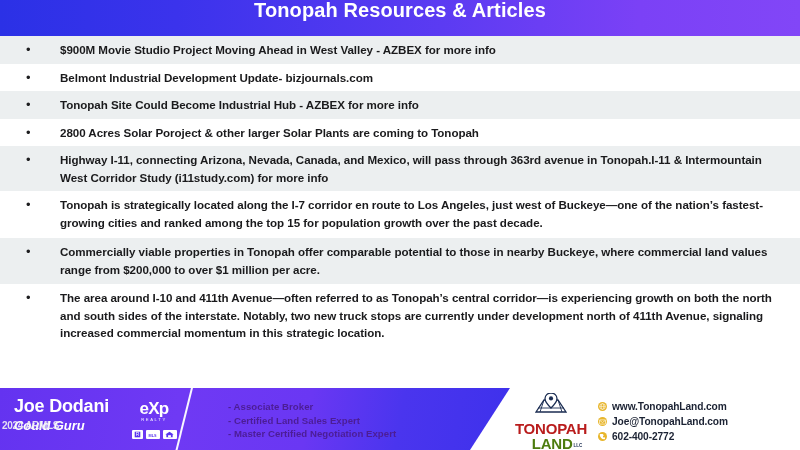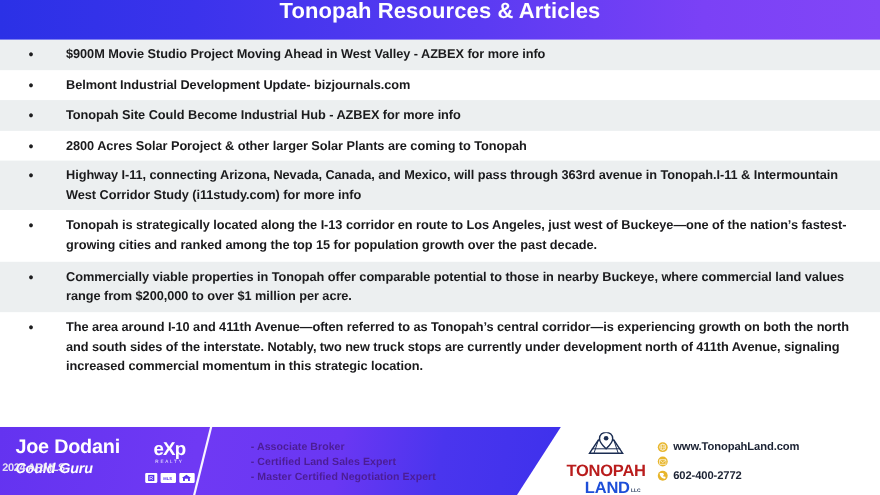--- a/index.html
+++ b/index.html
@@ -218,21 +218,21 @@
   }
   .tlogo-bottom-wrap {
     display: flex;
     align-items: flex-end;
     justify-content: center;
     line-height: 15px;
   }
   .tlogo-bottom {
     font-size: 15px;
     font-weight: bold;
-    color: #1d4ed8;
+    color: #4d7c0f;
     letter-spacing: -0.2px;
     line-height: 15px;
     padding-left: 12px;
   }
   .tlogo-llc {
     font-size: 4.5px;
     font-weight: bold;
     color: #1b2d52;
     line-height: 7px;
     margin-left: 1px;
@@ -328,21 +328,21 @@
       <span class="row-text">2800 Acres Solar Poroject &amp; other larger Solar Plants are coming to Tonopah</span>
     </div>
 
     <div class="row shaded r5">
       <span class="bullet">•</span>
       <span class="row-text">Highway I-11, connecting Arizona, Nevada, Canada, and Mexico, will pass through 363rd avenue in Tonopah.I-11 &amp; Intermountain West Corridor Study (i11study.com) for more info</span>
     </div>
 
     <div class="row plain r6">
       <span class="bullet">•</span>
-      <span class="row-text">Tonopah is strategically located along the I-13 corridor en route to Los Angeles, just west of Buckeye—one of the nation’s fastest-growing cities and ranked among the top 15 for population growth over the past decade.</span>
+      <span class="row-text">Tonopah is strategically located along the I-7 corridor en route to Los Angeles, just west of Buckeye—one of the nation’s fastest-growing cities and ranked among the top 15 for population growth over the past decade.</span>
     </div>
 
     <div class="row shaded r7">
       <span class="bullet">•</span>
       <span class="row-text">Commercially viable properties in Tonopah offer comparable potential to those in nearby Buckeye, where commercial land values range from $200,000 to over $1 million per acre.</span>
     </div>
 
     <div class="row plain r8">
       <span class="bullet">•</span>
       <span class="row-text">The area around I-10 and 411th Avenue—often referred to as Tonopah’s central corridor—is experiencing growth on both the north and south sides of the interstate. Notably, two new truck stops are currently under development north of 411th Avenue, signaling increased commercial momentum in this strategic location.</span>
@@ -420,20 +420,21 @@
         <span class="contact-text">www.TonopahLand.com</span>
       </div>
 
       <div class="contact-row">
         <span class="contact-icon">
           <svg width="7" height="6" viewBox="0 0 10 8">
               <rect x="0.7" y="1" width="8.6" height="6" rx="0.6" fill="none" stroke="#ffffff" stroke-width="0.9"></rect>
               <path d="M0.9 1.5 L5 4.8 L9.1 1.5" fill="none" stroke="#ffffff" stroke-width="0.9"></path>
             </svg>
         </span>
+        <span class="contact-text">Joe@TonopahLand.com</span>
       </div>
 
       <div class="contact-row">
         <span class="contact-icon">
           <svg width="7" height="7" viewBox="0 0 10 10">
               <path d="M2 1.4 C1.3 1.4 0.9 2 1 2.7 C1.5 6 4 8.5 7.3 9 C8 9.1 8.6 8.7 8.6 8 L8.6 6.9 C8.6 6.4 8.2 6.1 7.8 6.1 L6.7 6.3 C6.4 6.3 6.1 6.2 6 5.9 L5.6 5 C5.5 4.7 5.6 4.4 5.9 4.2 L6.4 3.8 C6.7 3.6 6.8 3.2 6.6 2.9 L5.6 1.7 C5.4 1.5 5.2 1.4 4.9 1.4 Z" fill="#ffffff"></path>
             </svg>
         </span>
         <span class="contact-text">602-400-2772</span>
       </div>

